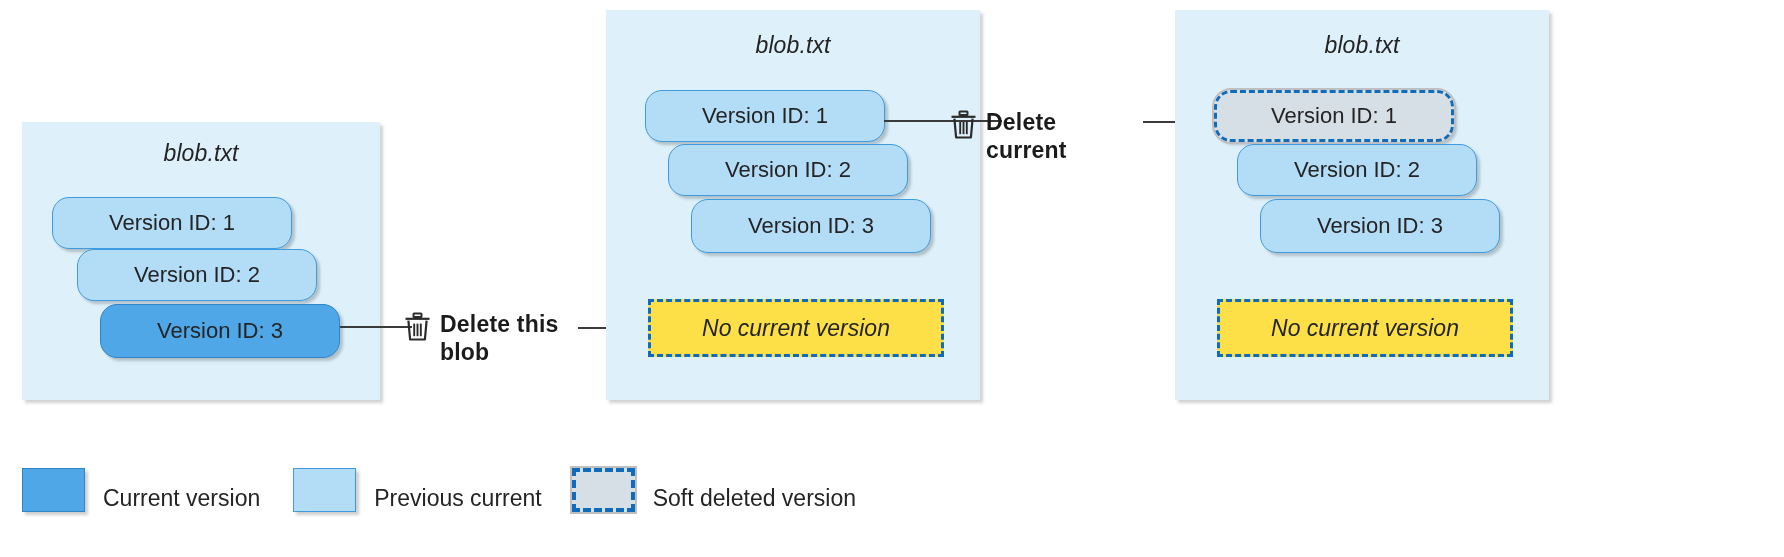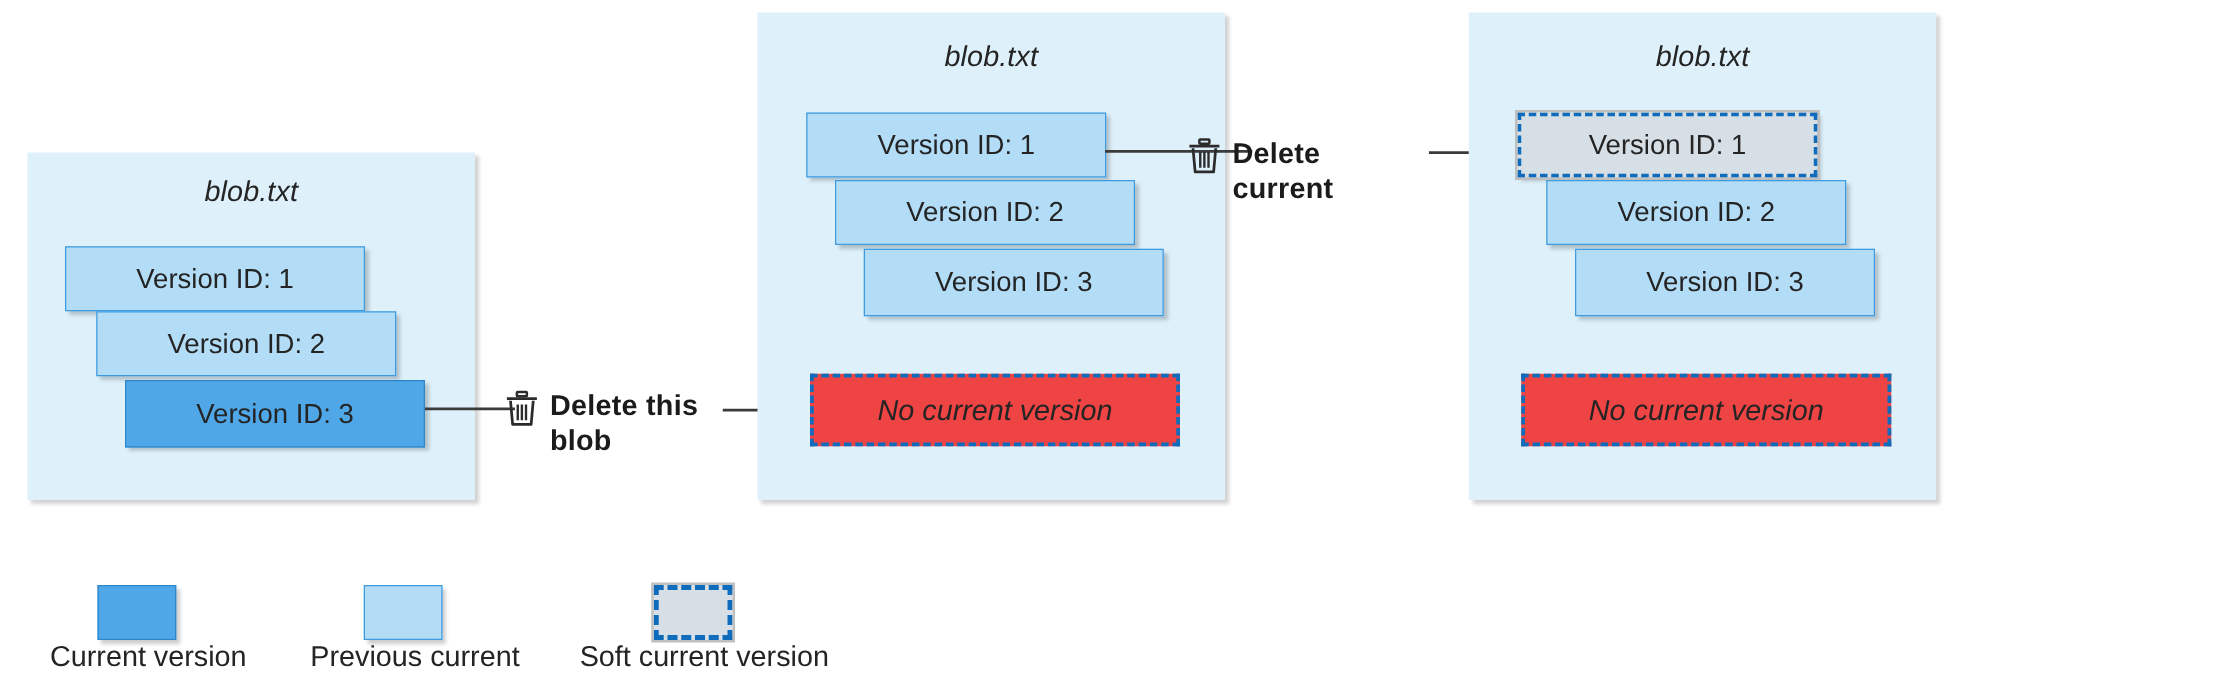--- a/index.html
+++ b/index.html
@@ -39,41 +39,42 @@
   
   .vbox {
     position: absolute;
     box-sizing: border-box;
     display: flex;
     align-items: center;
     justify-content: center;
     font-size: 22px;
     color: #242424;
     box-shadow: 3px 3px 3px rgba(0,0,0,0.20);
+    border-radius: 17px;
   }
   .vbox.prev {
     background: #B3DDF7;
     border: 1.5px solid #3E9BE0;
   }
   .vbox.current {
     background: #4FA7E8;
     border: 1.5px solid #2E86C8;
   }
   .vbox.softdel {
     background: #D6DFE6;
     border: 3.5px dashed #0F6CBD;
     outline: 2px solid #BFBFBF;
     outline-offset: 0px;
   }
 
   
   .nocurrent {
     position: absolute;
     box-sizing: border-box;
-    background: #ef4444;
+    background: #fde047;
     border: 3px dashed #0F6CBD;
     display: flex;
     align-items: center;
     justify-content: center;
     font-size: 23px;
     font-style: italic;
     color: #242424;
   }
 
   
@@ -102,22 +103,21 @@
   }
 
   
   .legend {
     position: absolute;
     display: flex;
     align-items: center;
   }
   .legend-item {
     display: flex;
-    align-items: center;
-    flex-direction: column;
+    align-items: flex-end;
   }
   .legend-swatch {
     box-sizing: border-box;
     width: 63px;
     height: 44px;
     box-shadow: 3px 3px 3px rgba(0,0,0,0.20);
   }
   .legend-swatch.current  { background:#4FA7E8; border:1.5px solid #2E86C8; }
   .legend-swatch.previous { background:#B3DDF7; border:1.5px solid #3E9BE0; }
   .legend-swatch.softdel  {
@@ -247,17 +247,17 @@
     <div class="legend-item" style="margin-right:33px;">
       <span class="legend-swatch current"></span>
       <span class="legend-label">Current version</span>
     </div>
     <div class="legend-item" style="margin-right:30px;">
       <span class="legend-swatch previous"></span>
       <span class="legend-label">Previous current</span>
     </div>
     <div class="legend-item">
       <span class="legend-swatch softdel"></span>
-      <span class="legend-label">Soft current version</span>
+      <span class="legend-label">Soft deleted version</span>
     </div>
   </div>
 
 </div>
 
 </body></html>

